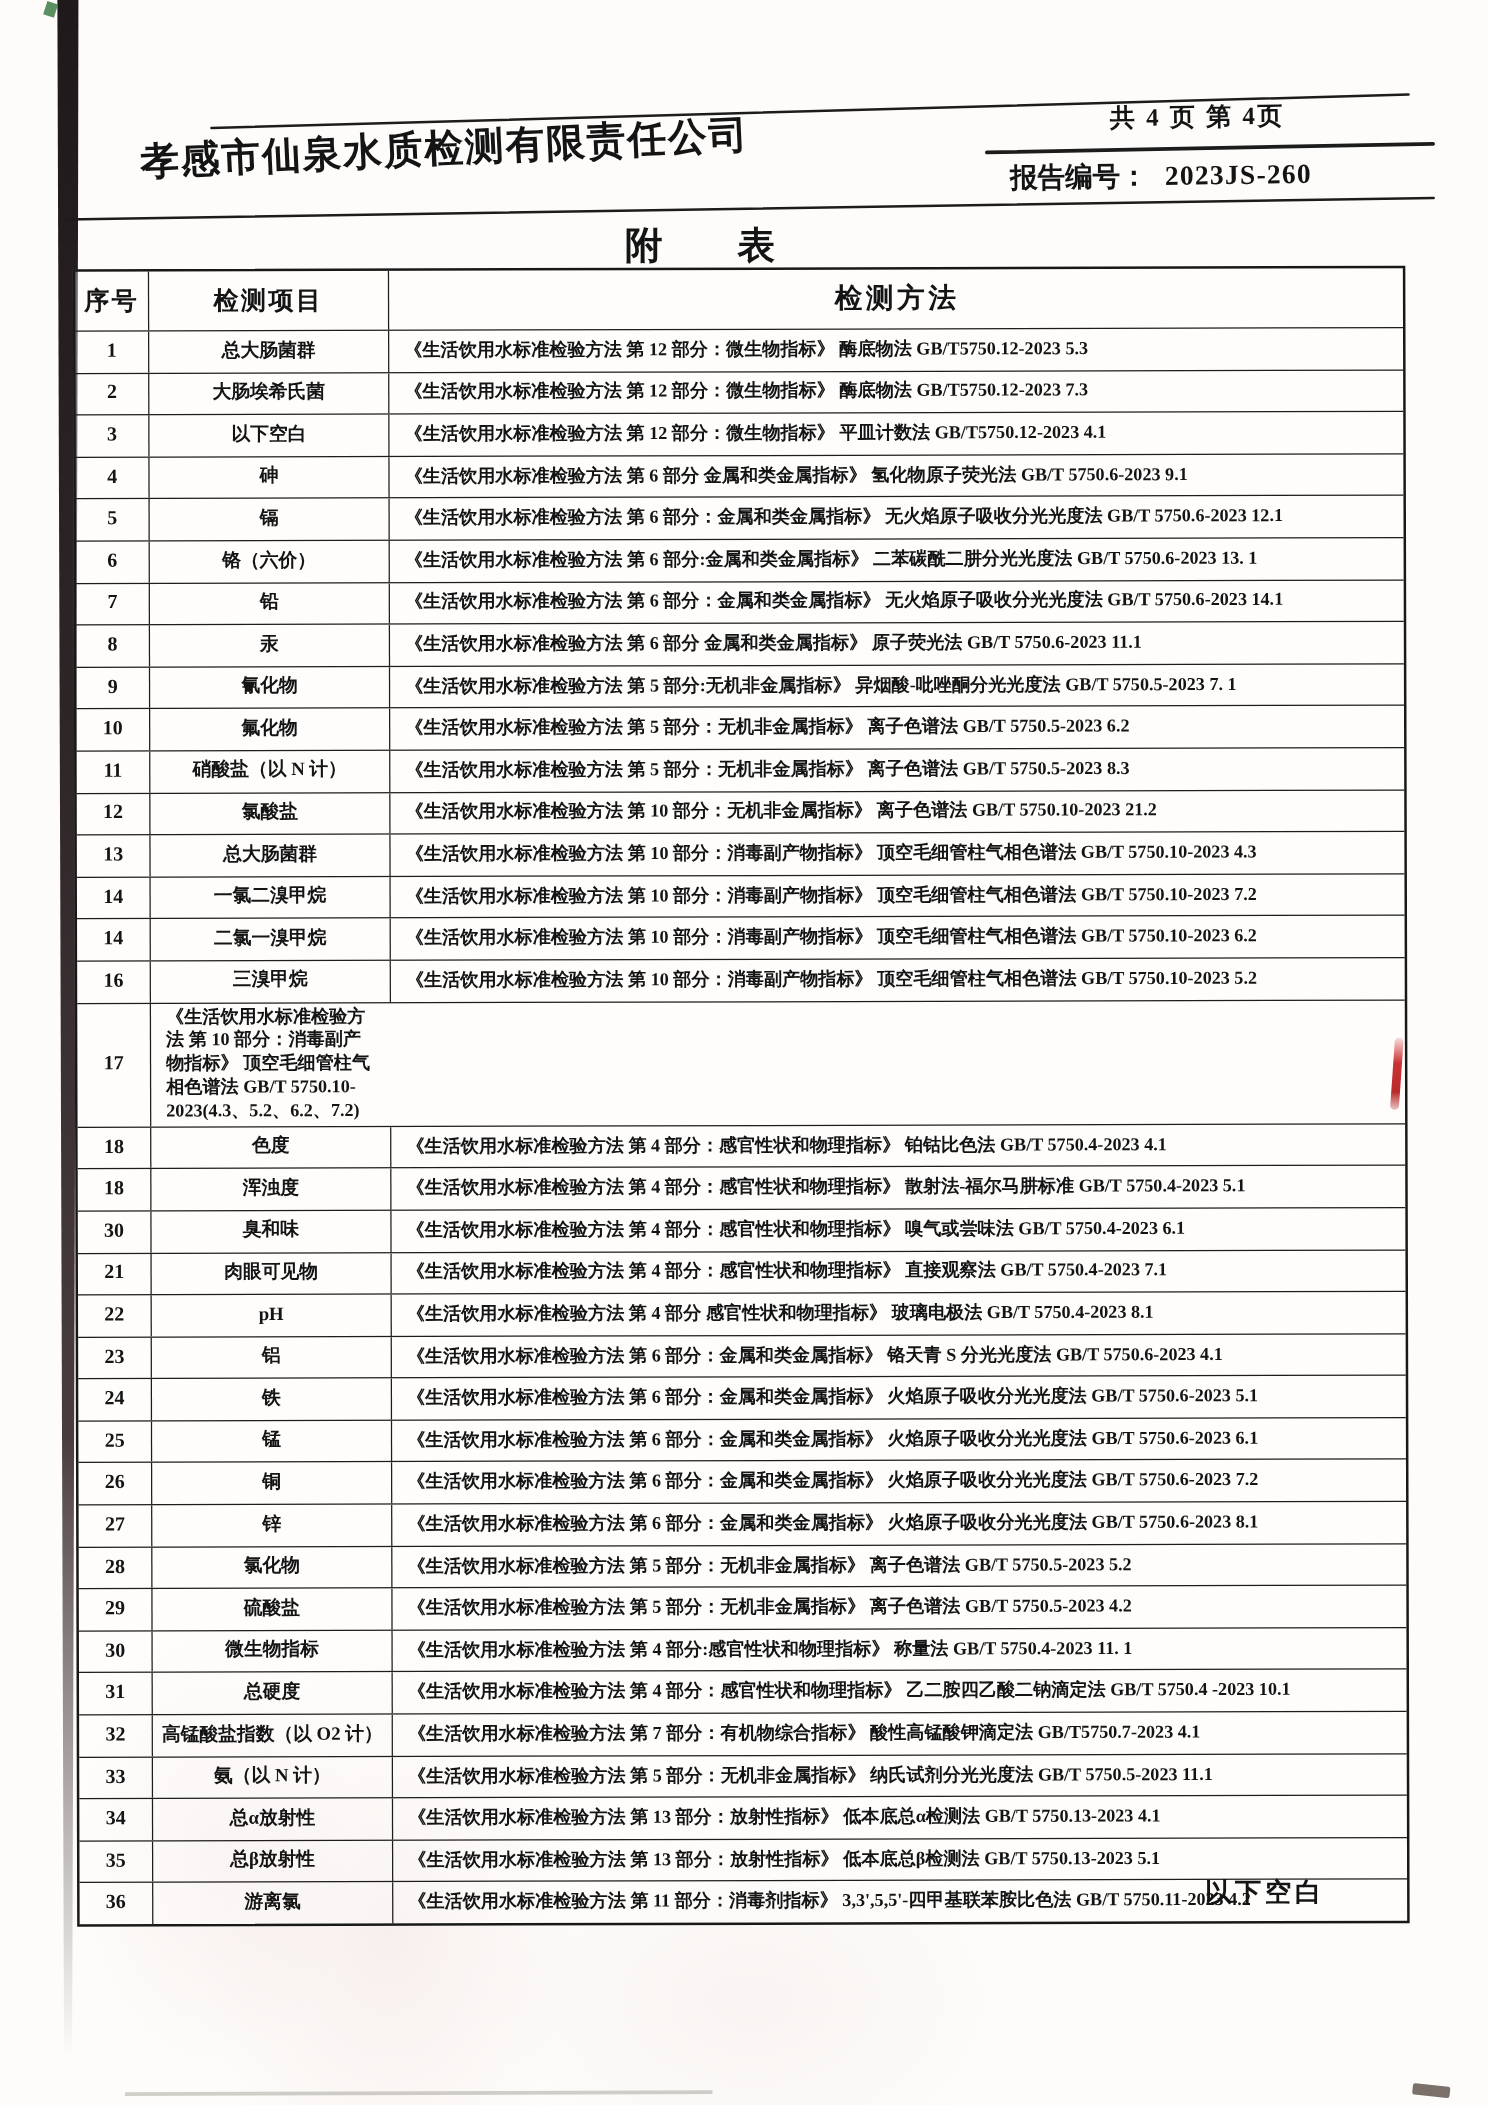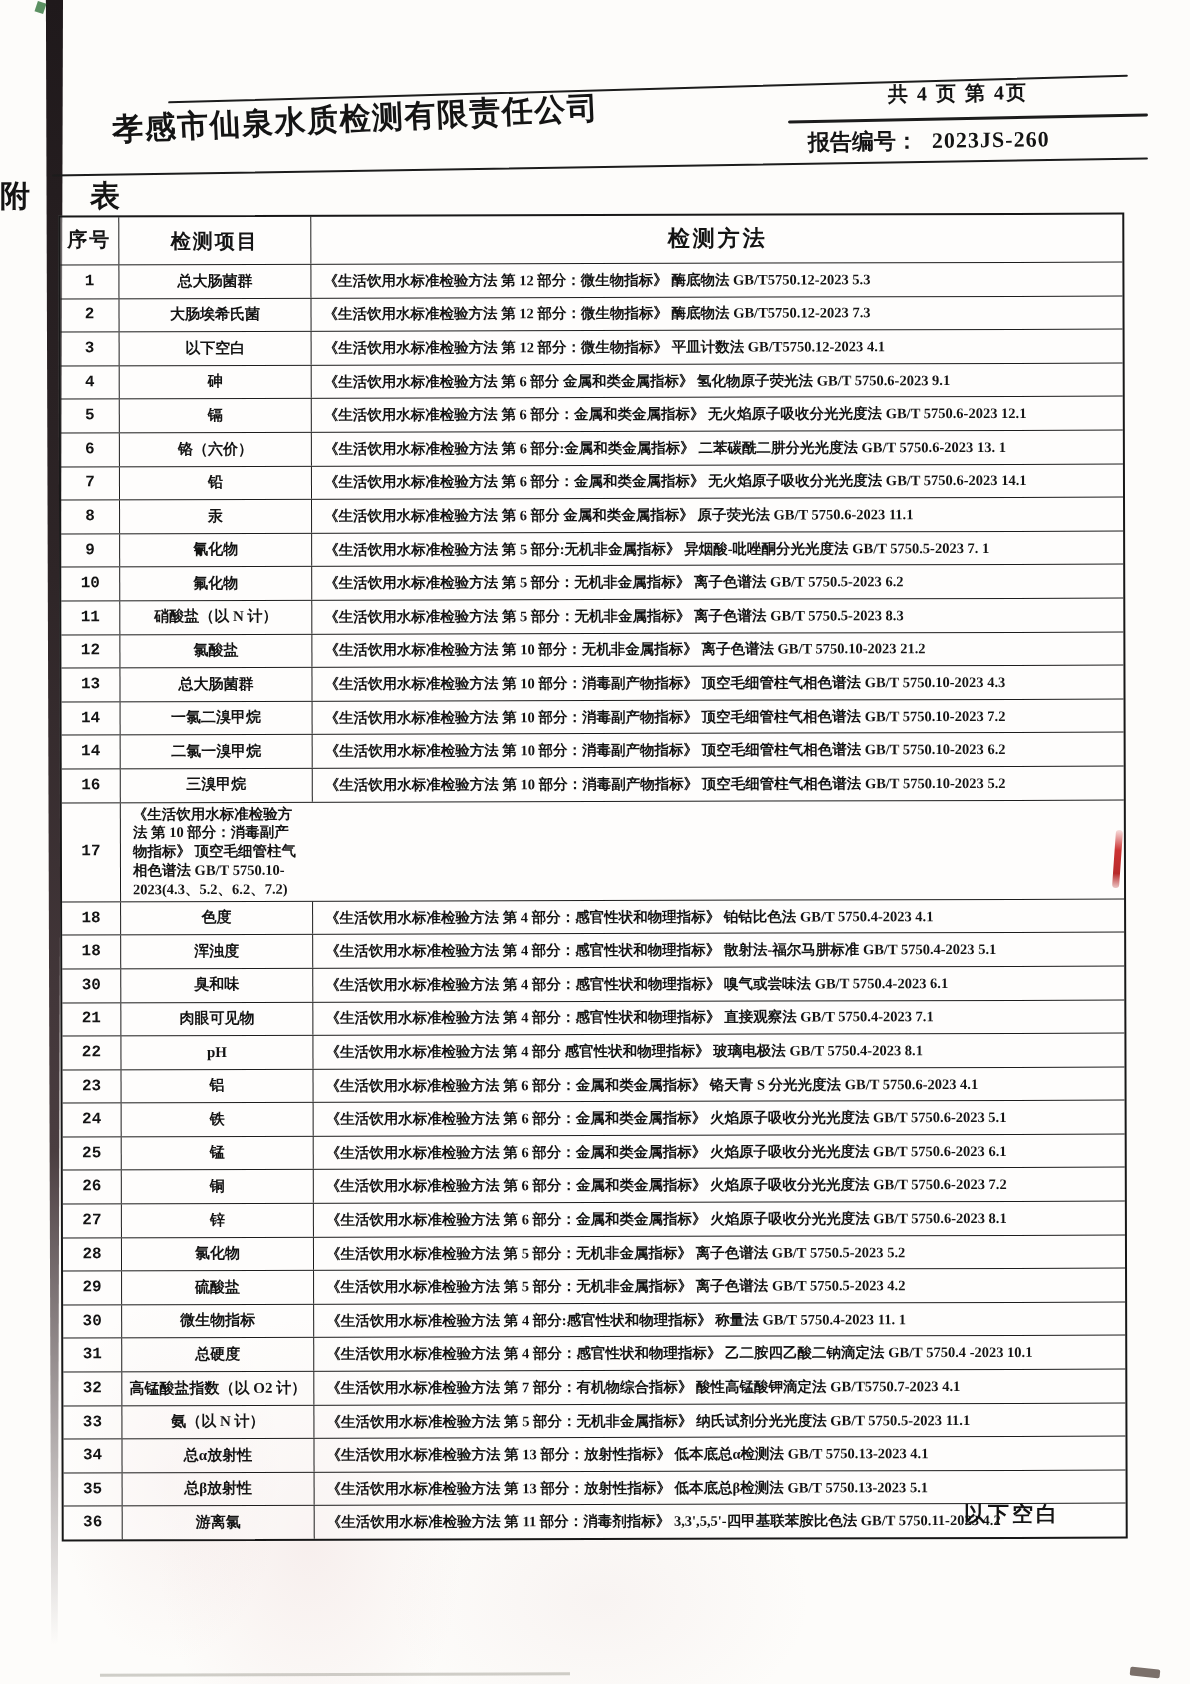--- a/index.html
+++ b/index.html
@@ -42,21 +42,21 @@
     transform:rotate(-0.8deg);
   }
   .reportno{
     position:absolute;left:808px;top:126px;
     font-size:22px;font-weight:bold;white-space:nowrap;
     transform:rotate(-0.8deg);
   }
   .reportno-val{margin-left:14px;letter-spacing:1px;}
   .doc-title{
     position:absolute;left:0;top:176px;width:1120px;
-    text-align:left;font-size:30px;font-weight:bold;
+    text-align:center;font-size:30px;font-weight:bold;
   }
   
   .methods-table{
     position:absolute;left:60px;top:214px;width:1062px;
     border:2.4px solid #181818;
     background:rgba(255,255,255,.35);
     transform:rotate(-0.15deg);
   }
   .t-row{
     display:grid;
@@ -65,21 +65,21 @@
     min-height:32.6px;
   }
   .t-head{border-top:none;min-height:47px;}
   .t-row>div{
     border-left:1.7px solid #1d1d1d;
     display:flex;align-items:center;justify-content:center;
     padding:2px 4px;box-sizing:border-box;
     font-weight:bold;line-height:1.3;
   }
   .t-row>div:first-child{border-left:none;}
-  .c-no{font-size:16px;font-family:Liberation Mono, monospace;}
+  .c-no{font-size:16px;}
   .c-item{font-size:15px;text-align:right;}
   .c-method{justify-content:flex-start !important;text-align:left;font-size:14.5px;padding-left:12px !important;padding-right:10px !important;}
   .t-head .c-no,.t-head .c-item{font-size:20px;letter-spacing:2px;}
   .c-method-head{justify-content:center !important;font-size:22px;letter-spacing:3px;}
   .footer-note{
     position:absolute;left:0;top:1500px;width:1060px;
     text-align:right;font-size:21px;font-weight:bold;letter-spacing:3px;
   }
   
   .pen-mark{

